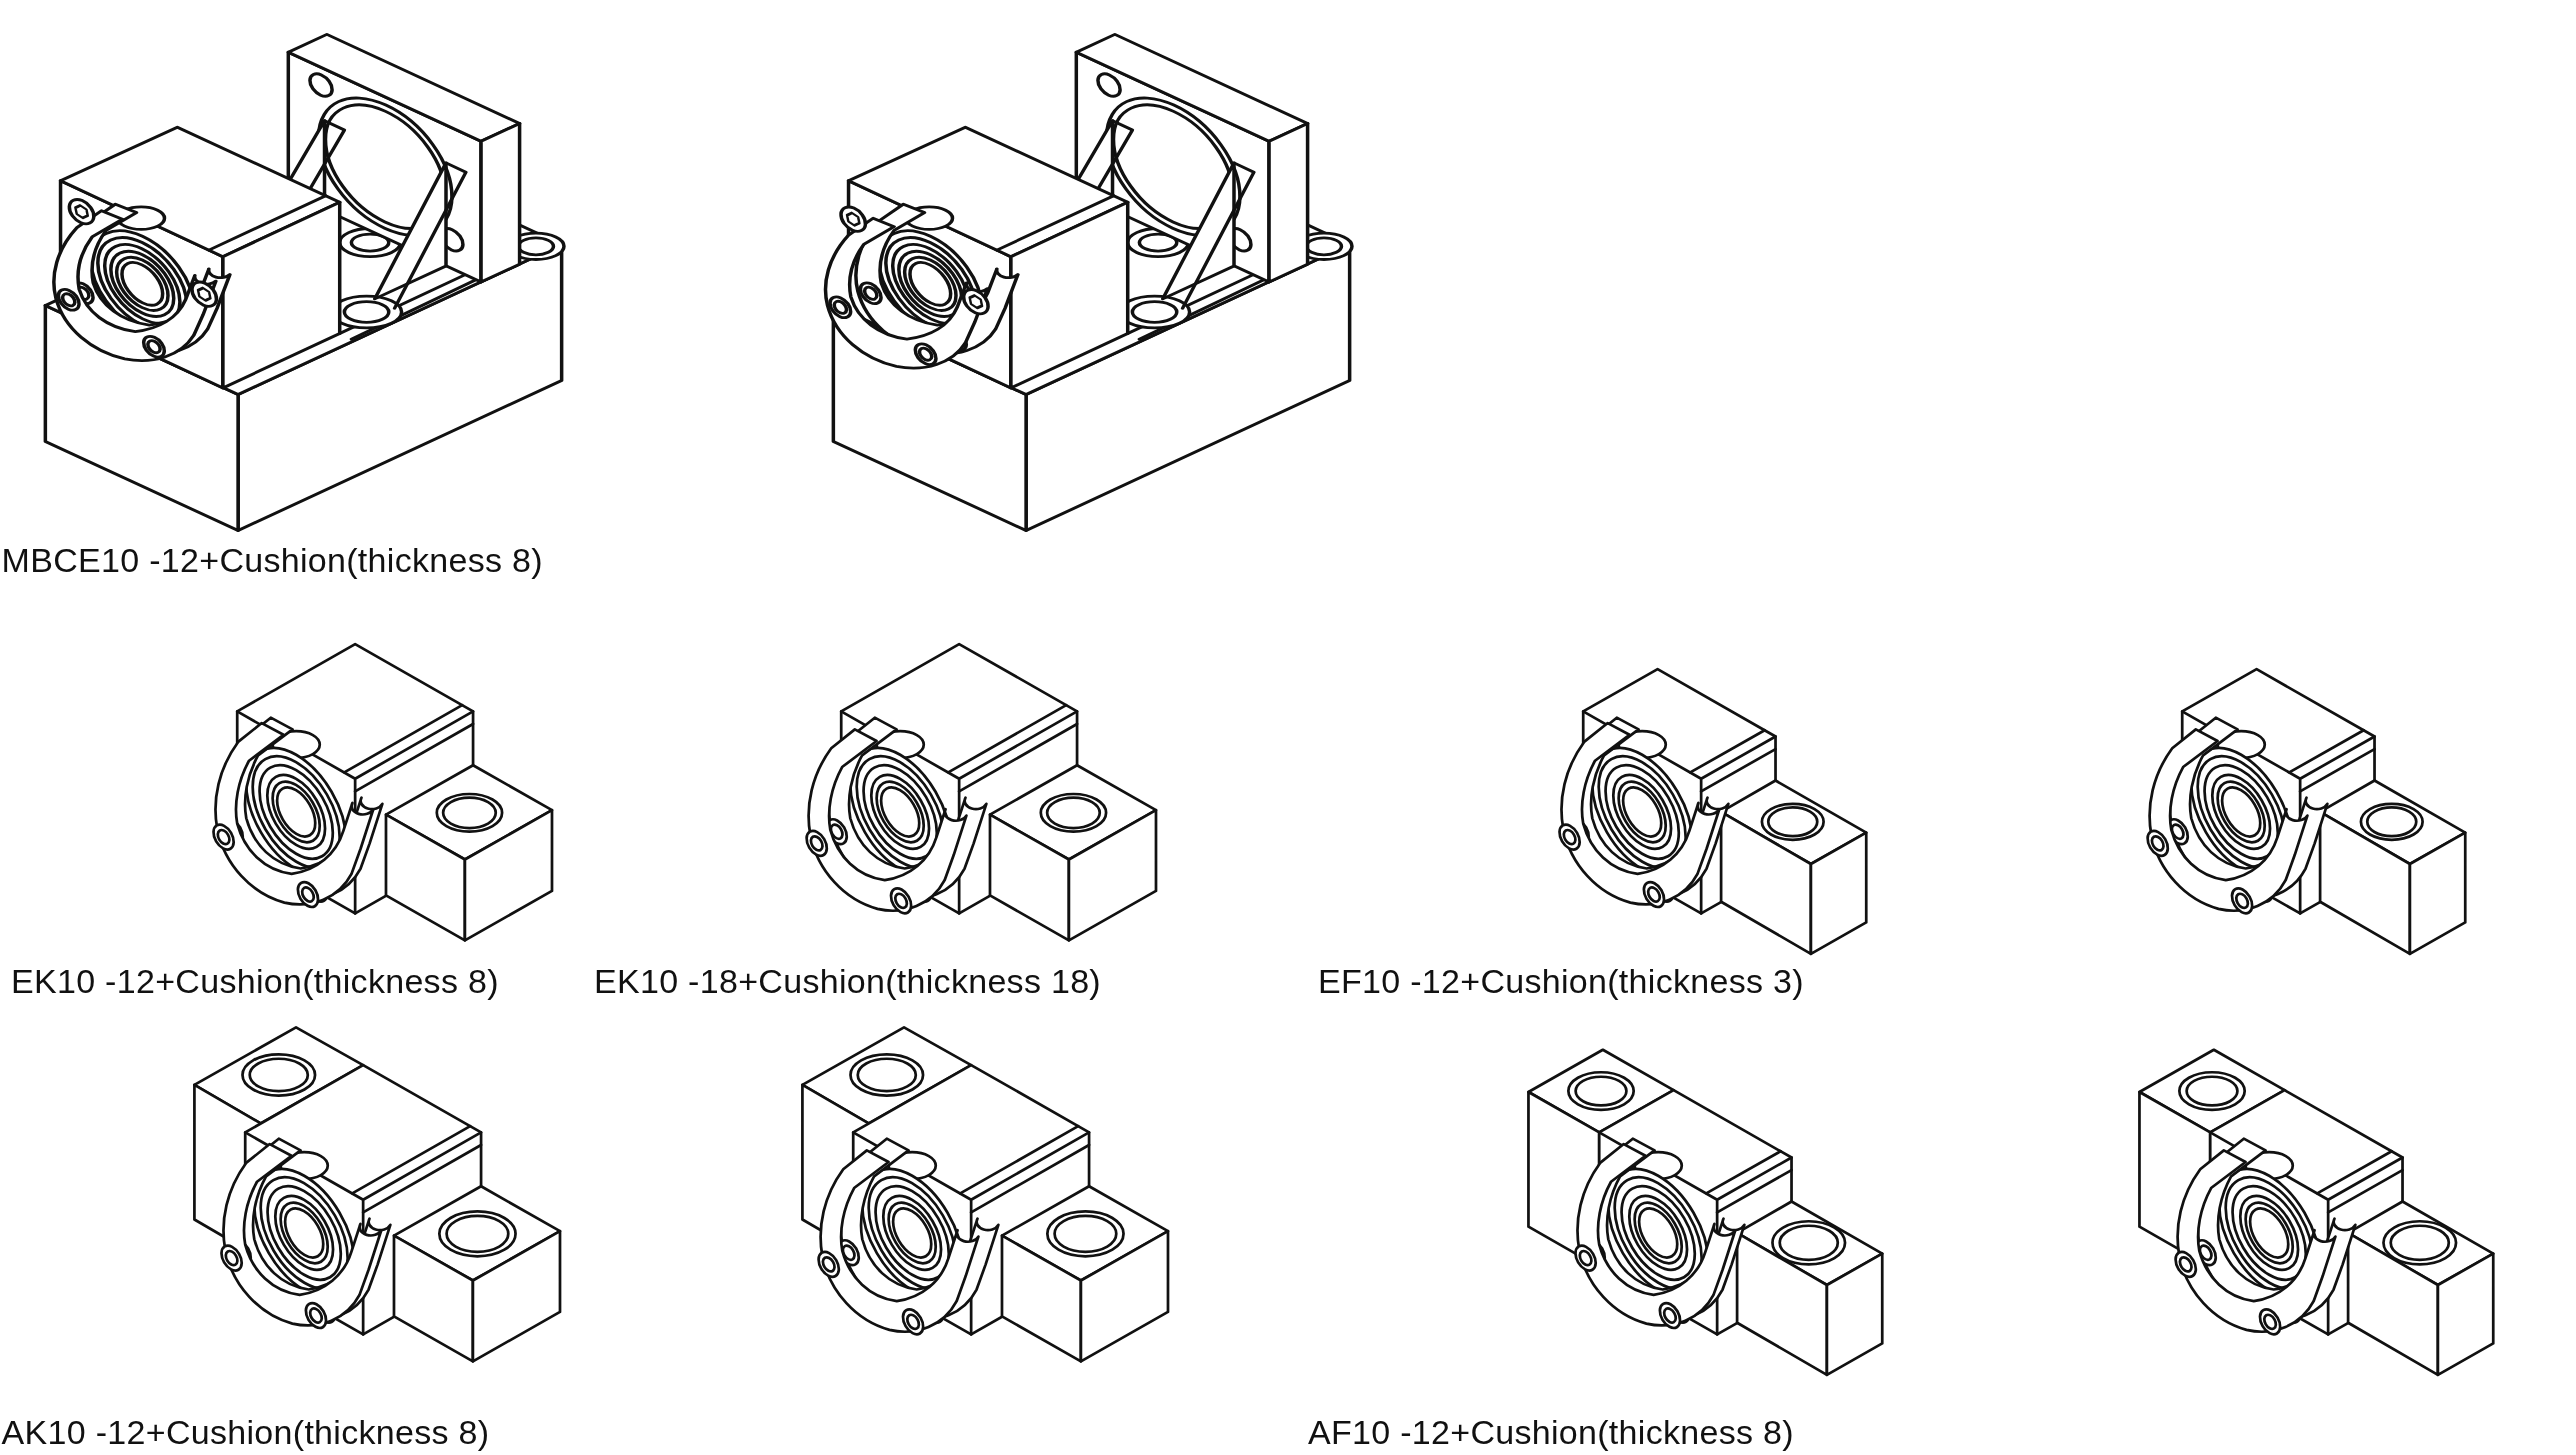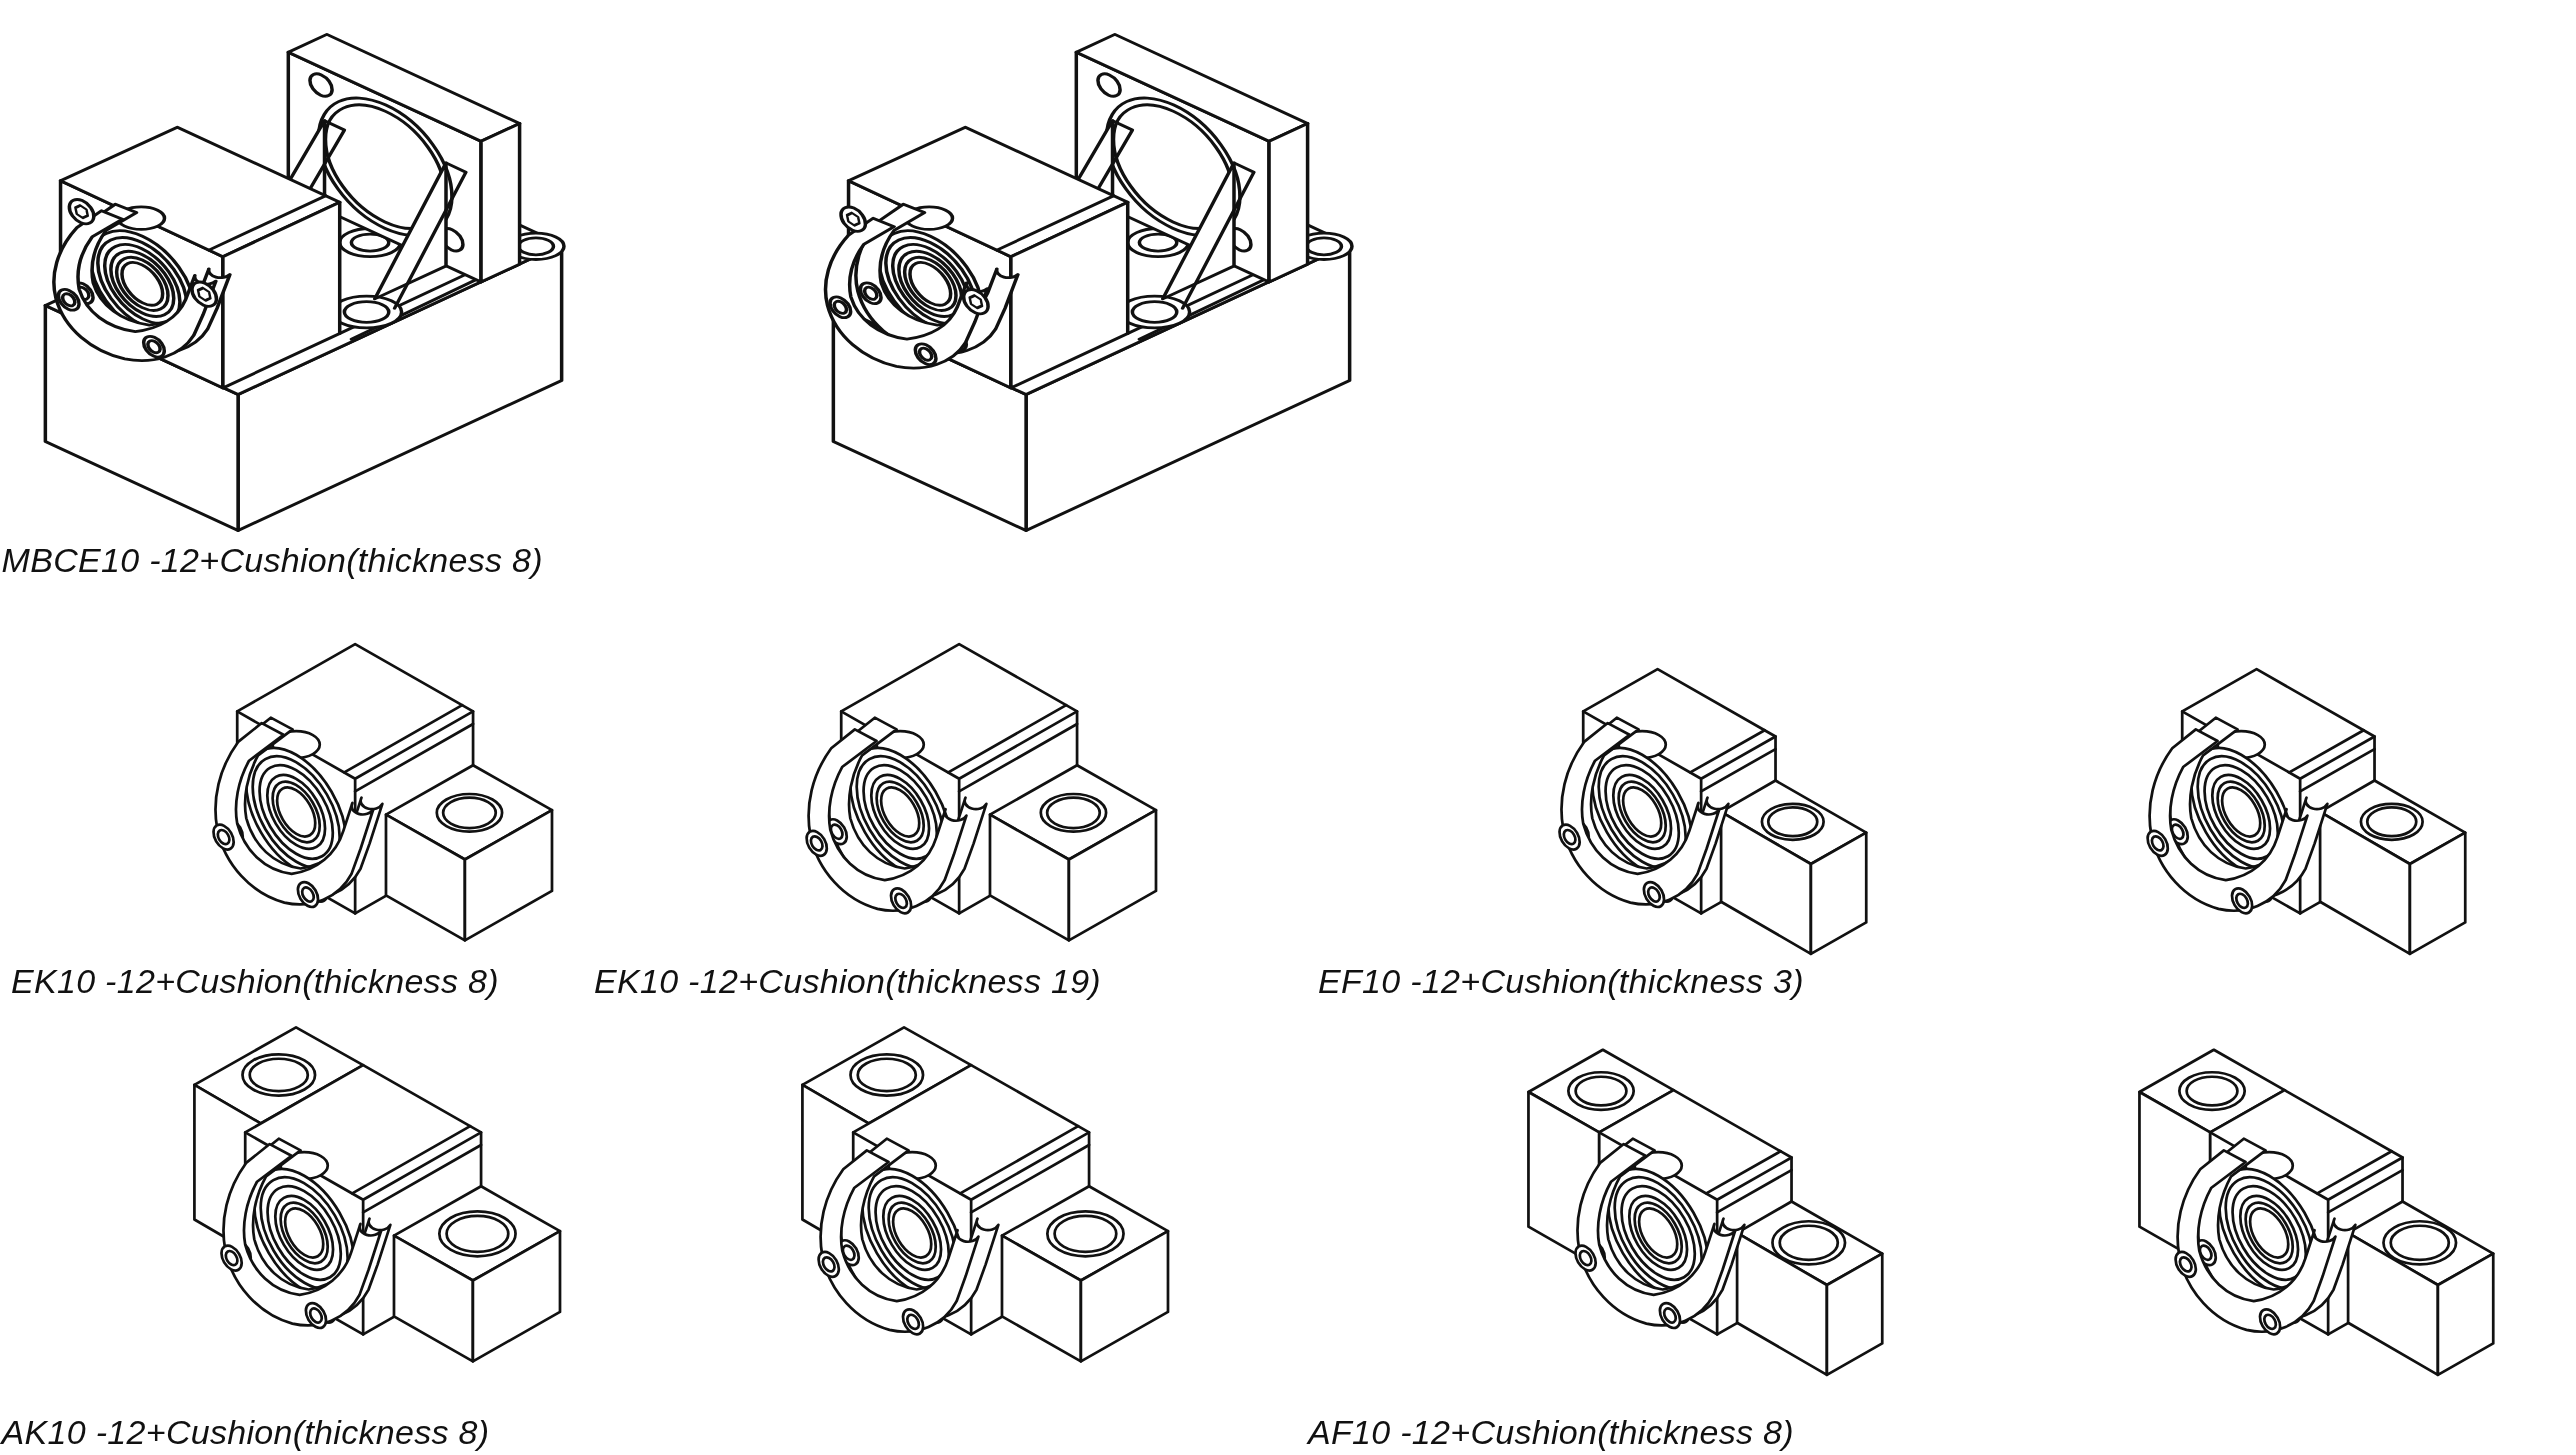--- a/index.html
+++ b/index.html
@@ -1,20 +1,20 @@
 <!DOCTYPE html>
 <html style="font-size:12.7px"><head>
 <meta charset="utf-8">
 <style>
   html,body{margin:0;padding:0;}
   body{
     width:2576px;height:1456px;position:relative;background:#ffffff;
     font-family:"Liberation Sans",sans-serif;overflow:hidden;
   }
-  .stage{position:absolute;left:0;top:0;width:2576px;height:1456px;background:#ffffff;font-style:italic;}
+  .stage{position:absolute;left:0;top:0;width:2576px;height:1456px;background:#ffffff;}
   .fig-label{
     position:absolute;font-size:34px;line-height:38px;color:#111111;
     white-space:nowrap;letter-spacing:0.3px;
   }
   svg.drawing{position:absolute;stroke:#111111;stroke-width:3;fill:#ffffff;
     stroke-linejoin:round;stroke-linecap:round;}
   svg.defs{position:absolute;width:0;height:0;overflow:hidden;}
 </style>
 </head>
 <body>
@@ -187,21 +187,21 @@
 
   <svg class="drawing" style="left:687px;top:583px;width:508px;height:413px" viewBox="0 0 560 460" preserveAspectRatio="none">
     <use href="#body-ek"></use>
     <ellipse cx="426" cy="256" rx="36" ry="21"></ellipse>
     <ellipse cx="426" cy="256" rx="29" ry="17" fill="none"></ellipse>
     <use href="#notch-s"></use>
     <use href="#rings-s"></use>
     <use href="#clamp-s"></use>
     <use href="#clamp-s" transform="translate(-22,13)"></use>
   </svg>
-  <div class="fig-label" style="left:594px;top:962px">EK10 -12+Cushion(thickness 19)</div>
+  <div class="fig-label" style="left:594px;top:962px">EK10 -18+Cushion(thickness 18)</div>
 
   <svg class="drawing" style="left:1429px;top:583px;width:508px;height:413px" viewBox="0 0 560 460" preserveAspectRatio="none">
     <use href="#body-ef"></use>
     <ellipse cx="401" cy="266" rx="34" ry="20"></ellipse>
     <ellipse cx="401" cy="266" rx="27" ry="16" fill="none"></ellipse>
     <use href="#notch-s"></use>
     <use href="#rings-s"></use>
     <use href="#clamp-s"></use>
     <use href="#clamp-s" transform="translate(-10,6)"></use>
   </svg>

